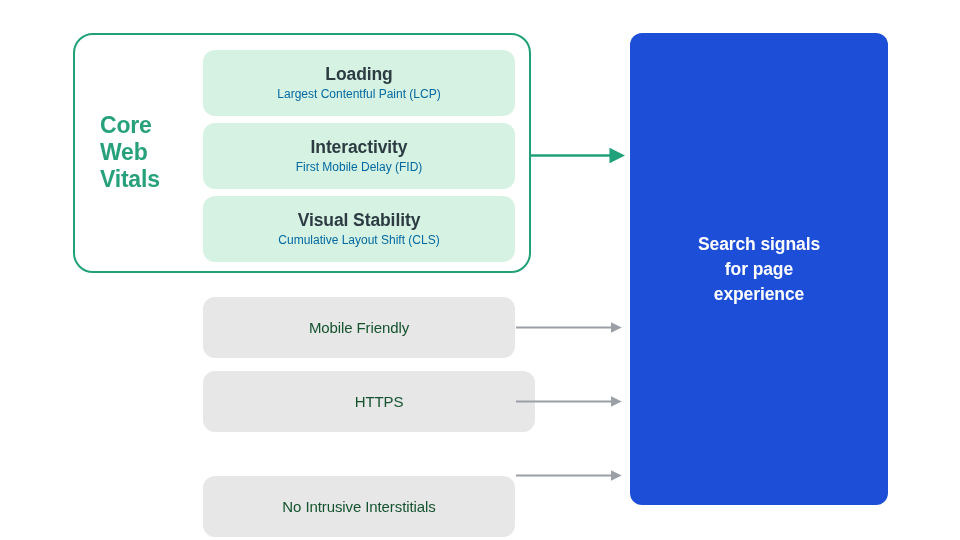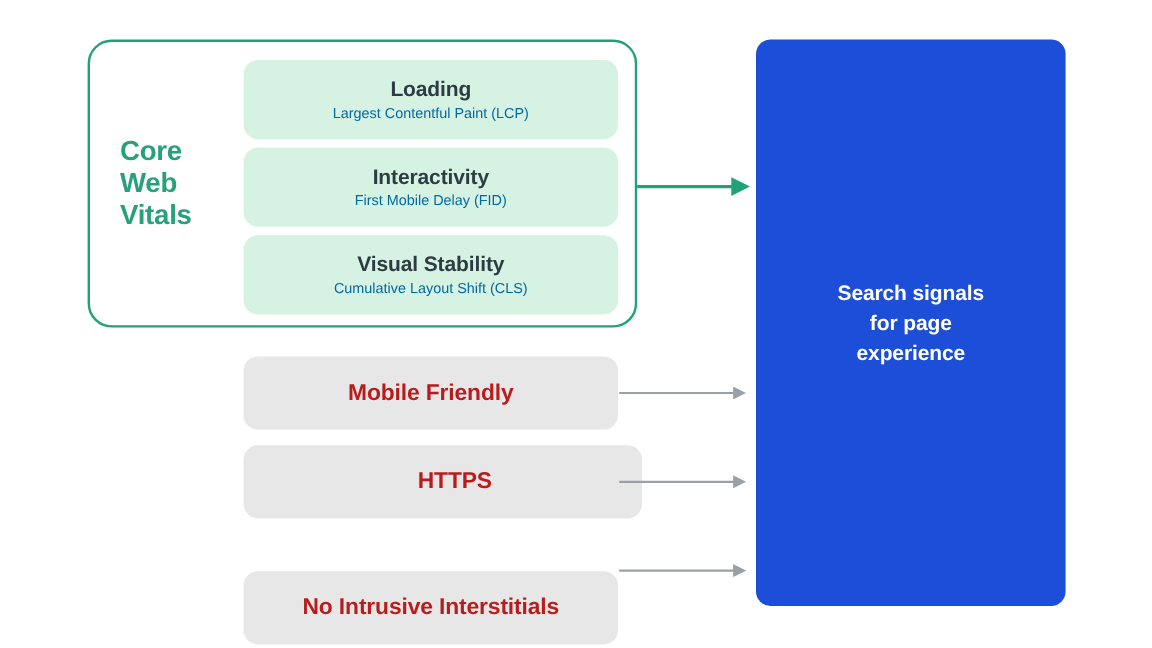--- a/index.html
+++ b/index.html
@@ -94,23 +94,23 @@
     border-radius: 12px;
     display: flex;
     align-items: center;
     justify-content: center;
   }
   .grey-card.g0 { top: 297px; }
   .grey-card.g1 { top: 371px; padding-left: 20px; }
   .grey-card.g2 { top: 445px; margin-top: 31px; }
 
   .grey-label {
-    font-size: 19px;
-    font-weight: bold;
-    color: #b91c1c;
+    font-size: 15px;
+    font-weight: normal;
+    color: #14532d;
     letter-spacing: -0.1px;
   }
 
   
   .blue-panel {
     position: absolute;
     left: 594px;
     top: 33px;
     width: 258px;
     height: 472px;

